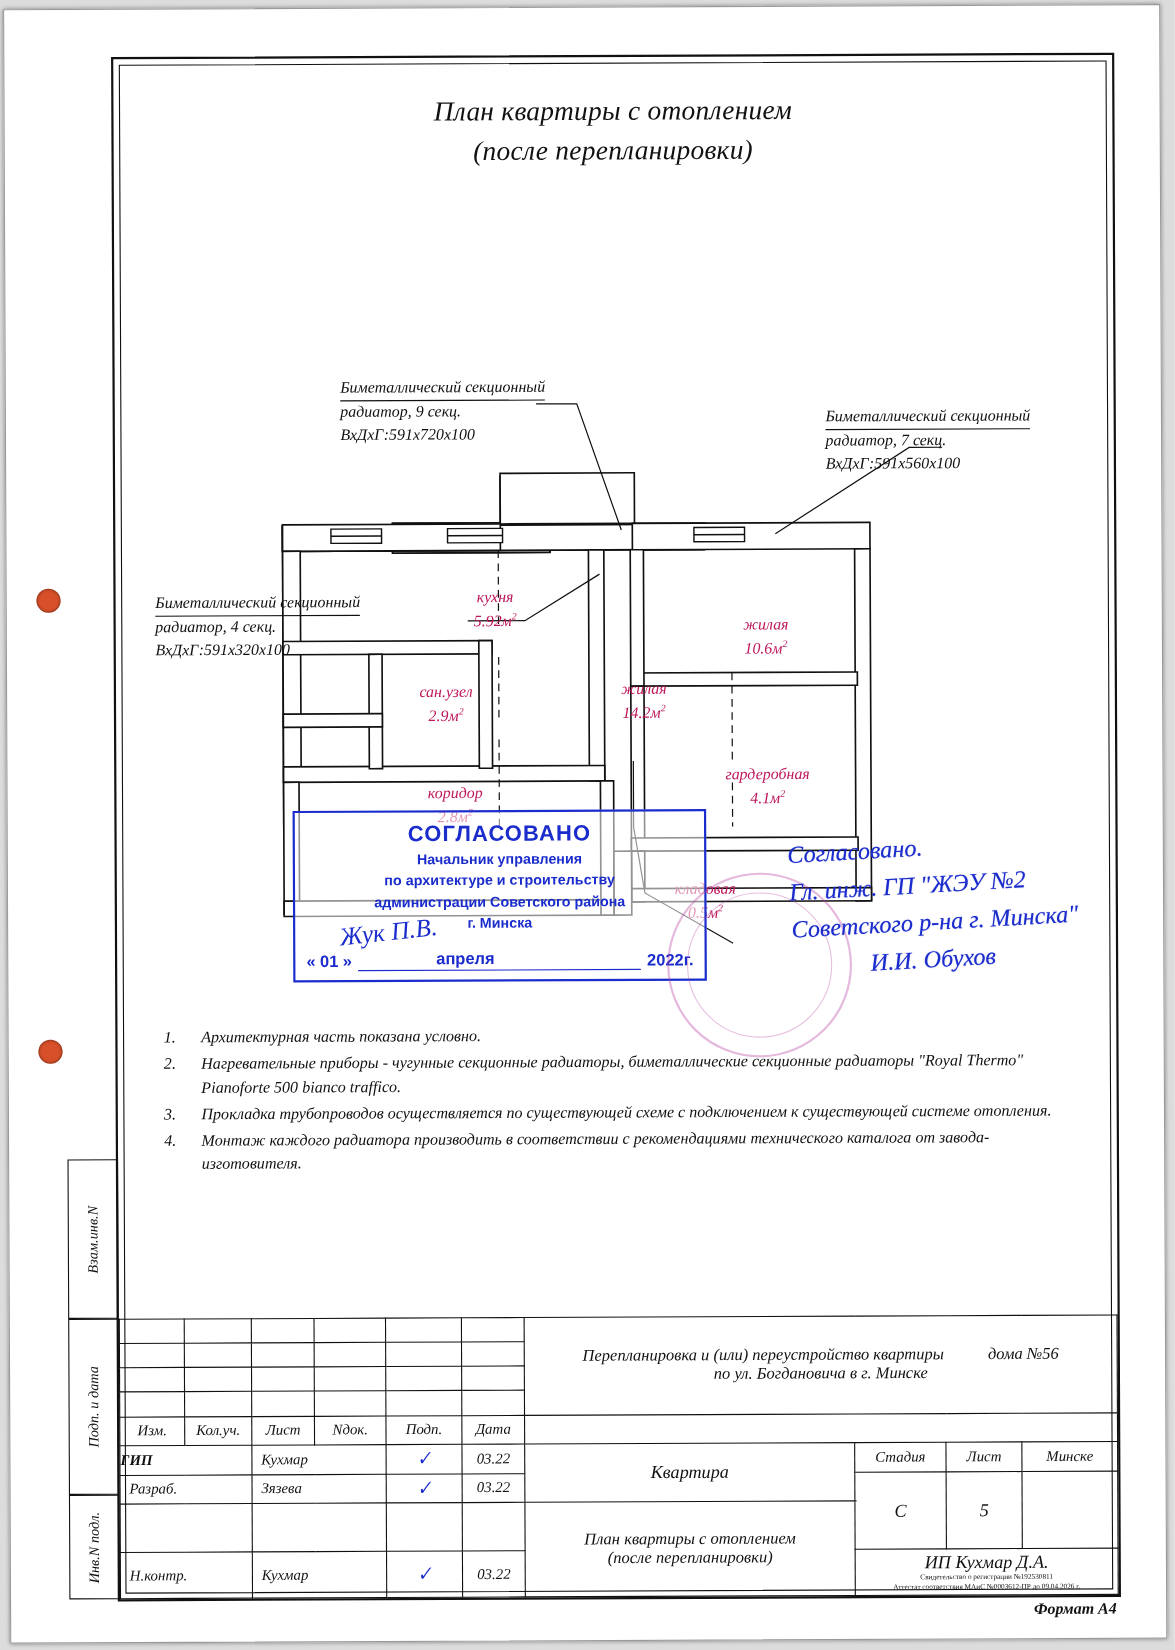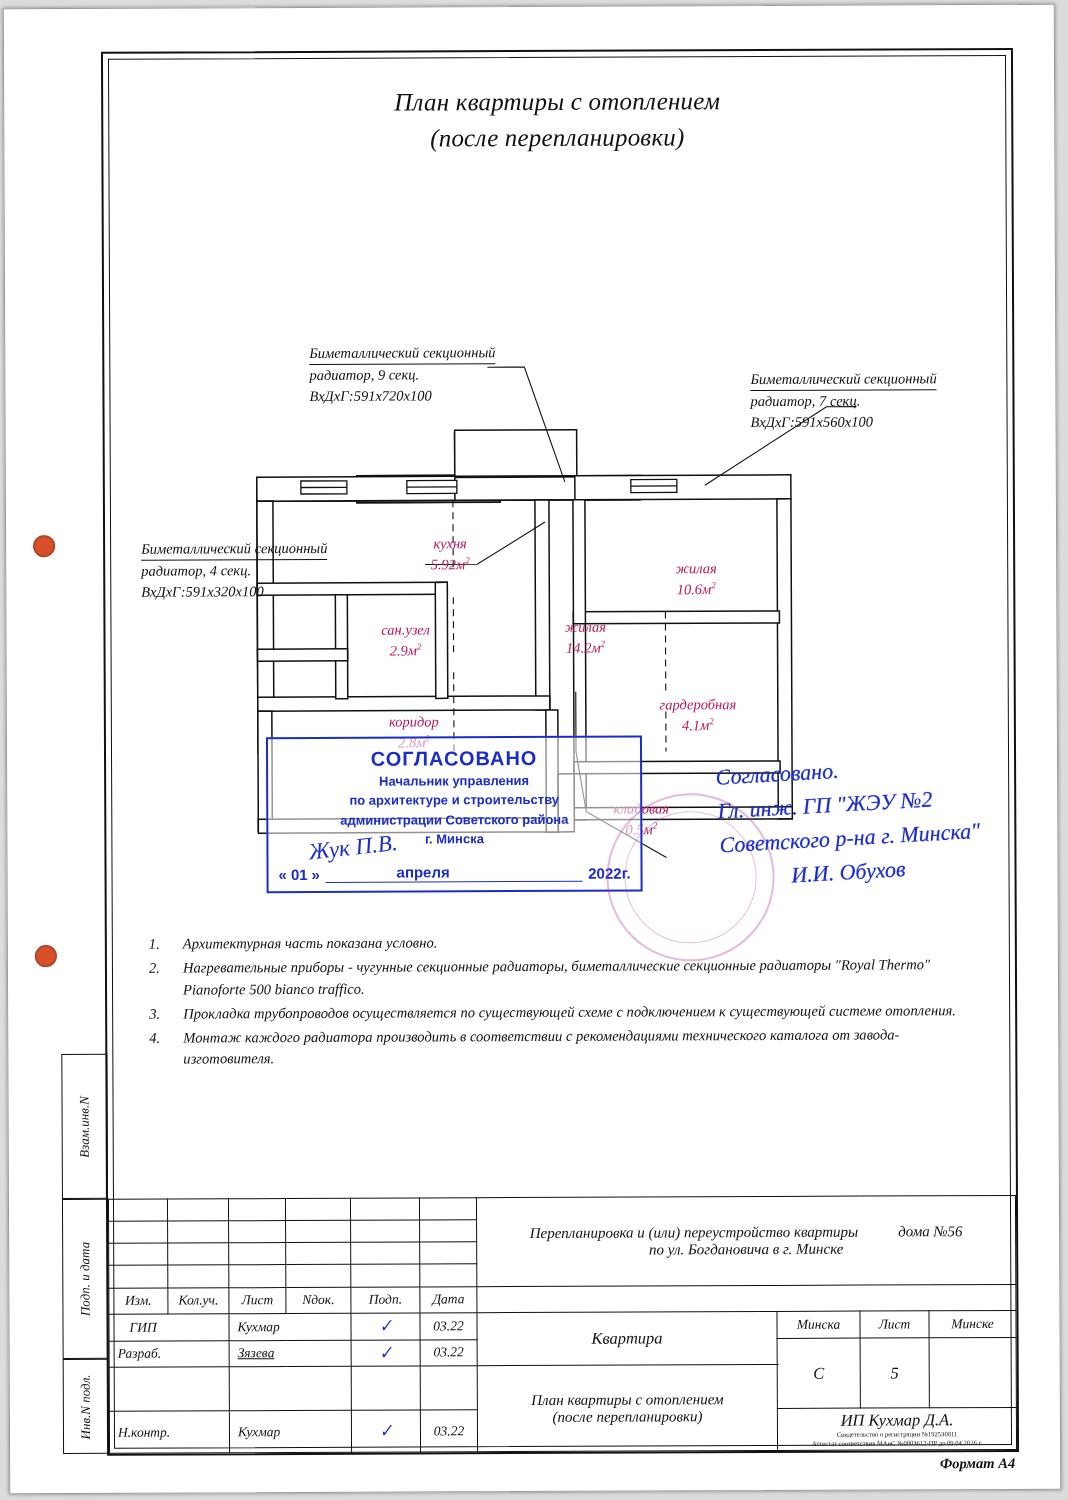--- a/index.html
+++ b/index.html
@@ -374,32 +374,32 @@
         <tr style="height:24px;">
           <td>Изм.</td>
           <td>Кол.уч.</td>
           <td>Лист</td>
           <td>Nдок.</td>
           <td>Подп.</td>
           <td>Дата</td>
           <td colspan="6" style="border-top:none;"></td>
         </tr>
         <tr style="height:24px;">
-          <td colspan="2" style="text-align:left;padding-left:20px;">ГИП</td>
+          <td colspan="2" style="text-align:left;padding-left:0;font-weight:bold;">ГИП</td>
           <td colspan="2" style="text-align:left;padding-left:8px;">Кухмар</td>
           <td><span class="hsig" style="display:inline-block;transform:rotate(-8deg);">✓</span></td>
           <td>03.22</td>
           <td rowspan="2" colspan="3" class="big">Квартира</td>
-          <td style="width:76px;">Минска</td>
+          <td style="width:76px;">Стадия</td>
           <td style="width:62px;">Лист</td>
           <td style="width:80px;">Минске</td>
         </tr>
         <tr style="height:24px;">
           <td colspan="2" style="text-align:left;padding-left:8px;margin-top:48px;">Разраб.</td>
-          <td colspan="2" style="text-align:left;padding-left:8px;text-decoration:underline;">Зязева</td>
+          <td colspan="2" style="text-align:left;padding-left:8px;">Зязева</td>
           <td><span class="hsig" style="display:inline-block;transform:rotate(-8deg);">✓</span></td>
           <td>03.22</td>
           <td rowspan="2" class="big">С</td>
           <td rowspan="2" class="big">5</td>
           <td rowspan="2" class="big"></td>
         </tr>
         <tr style="height:40px;">
           <td colspan="2"></td>
           <td colspan="2"></td>
           <td></td>

